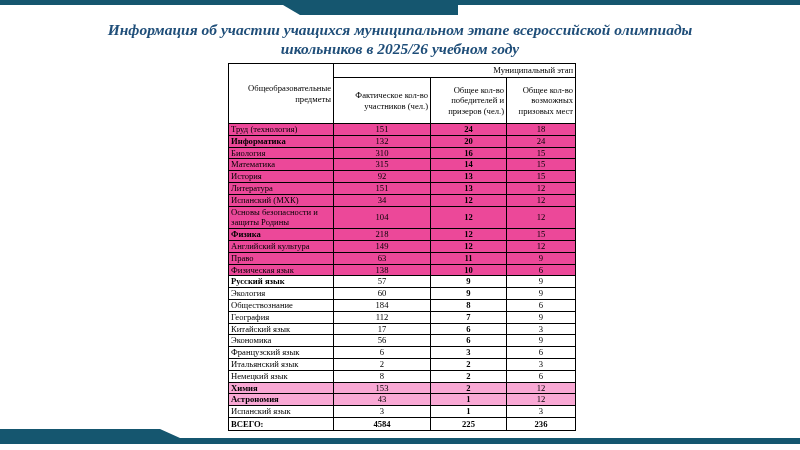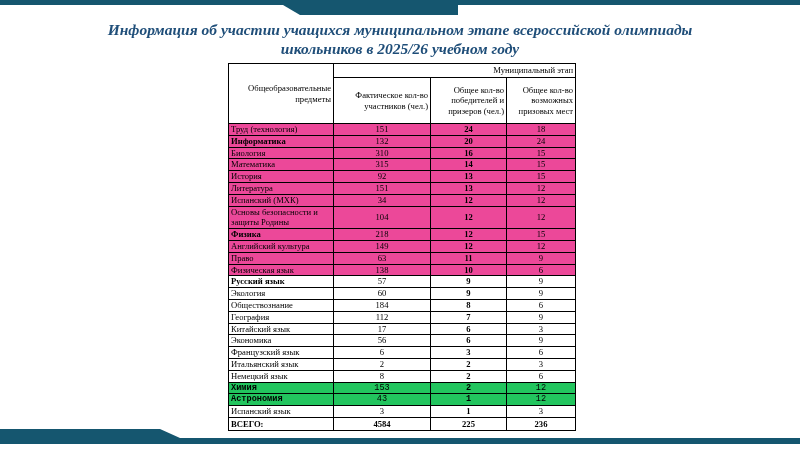--- a/index.html
+++ b/index.html
@@ -27,21 +27,21 @@
     font-weight:normal; text-align:right; vertical-align:middle; line-height:1.2;
   }
   tr.group-row th { height:13px; }
   tr.subhead-row th { height:45px; }
   tr.data-row { height:11px; }
   tr.data-row td { line-height:10.8px; vertical-align:middle; }
   td.subject-cell { text-align:left; }
   td.num-cell { text-align:center; }
   td.winners-cell { font-weight:bold; }
   tr.bg-green td { background:#ec4899; }
-  tr.bg-red td { background:#22c55e;font-family:Liberation Mono, monospace; }
+  tr.bg-red td { background:#f9a8d4; }
   tr.bold-subject td.subject-cell { font-weight:bold;margin-left:20px; }
   tr.total-row td { font-weight:bold; line-height:12px; height:12px; }
 </style>
 </head>
 <body>
 
 <svg id="decor-top" class="decor" width="800" height="16" viewBox="0 0 800 16" aria-hidden="true">
   <polygon points="0,0 800,0 800,5 0,5" fill="#15566F"></polygon>
   <polygon points="283,0 458,0 458,15 300,15 283,5" fill="#15566F"></polygon>
 </svg>

